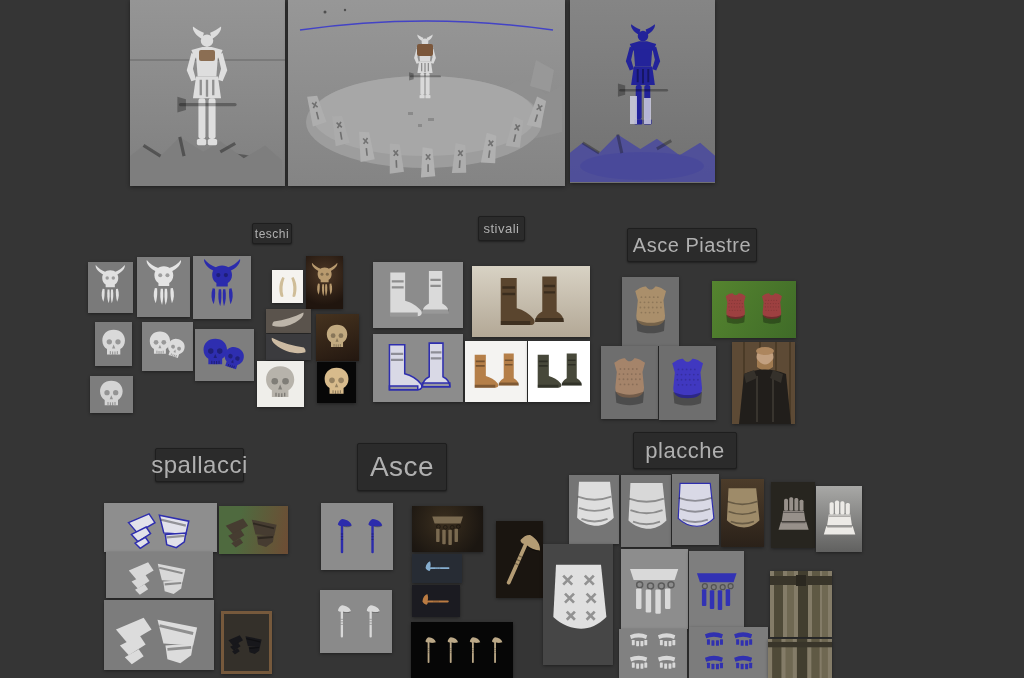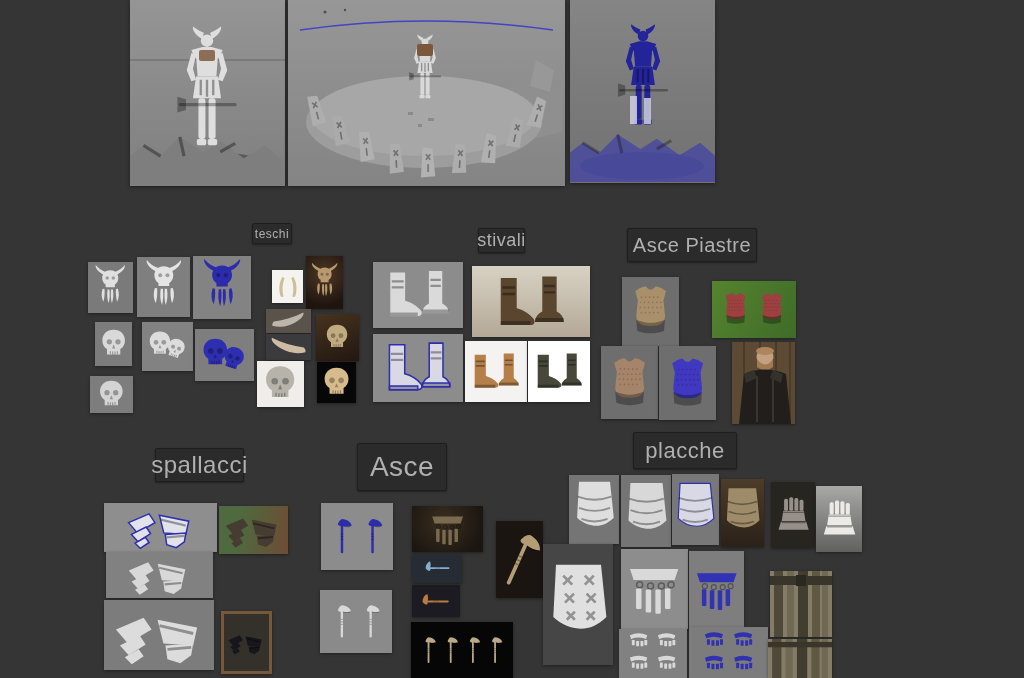--- a/index.html
+++ b/index.html
@@ -214,21 +214,21 @@
       <use href="#sym-rocks" x="-8" y="120" width="165" height="62" style="color:#4a4aa0" opacity=".85"></use>
       <use href="#sym-figure" x="40" y="8" width="66" height="138" style="color:#23239a"></use>
       <rect x="60" y="96" width="7" height="28" fill="#cfcfe0" opacity=".85"></rect>
       <rect x="74" y="98" width="7" height="26" fill="#cfcfe0" opacity=".85"></rect>
     </svg>
   </div>
 
   <div class="tag" style="left:252px;top:223px;width:38px;height:19px;font-size:12px;">
     <span>teschi</span>
   </div>
-  <div class="tag" style="left:478px;top:228px;width:45px;height:23px;font-size:18px;">
+  <div class="tag" style="left:478px;top:216px;width:45px;height:23px;font-size:13px;">
     <span>stivali</span>
   </div>
   <div class="tag" style="left:627px;top:228px;width:128px;height:32px;font-size:20px;">
     <span>Asce Piastre</span>
   </div>
   <div class="tag" style="left:155px;top:448px;width:87px;height:32px;font-size:24px;">
     <span>spallacci</span>
   </div>
   <div class="tag" style="left:357px;top:443px;width:88px;height:46px;font-size:28px;">
     <span>Asce</span>

